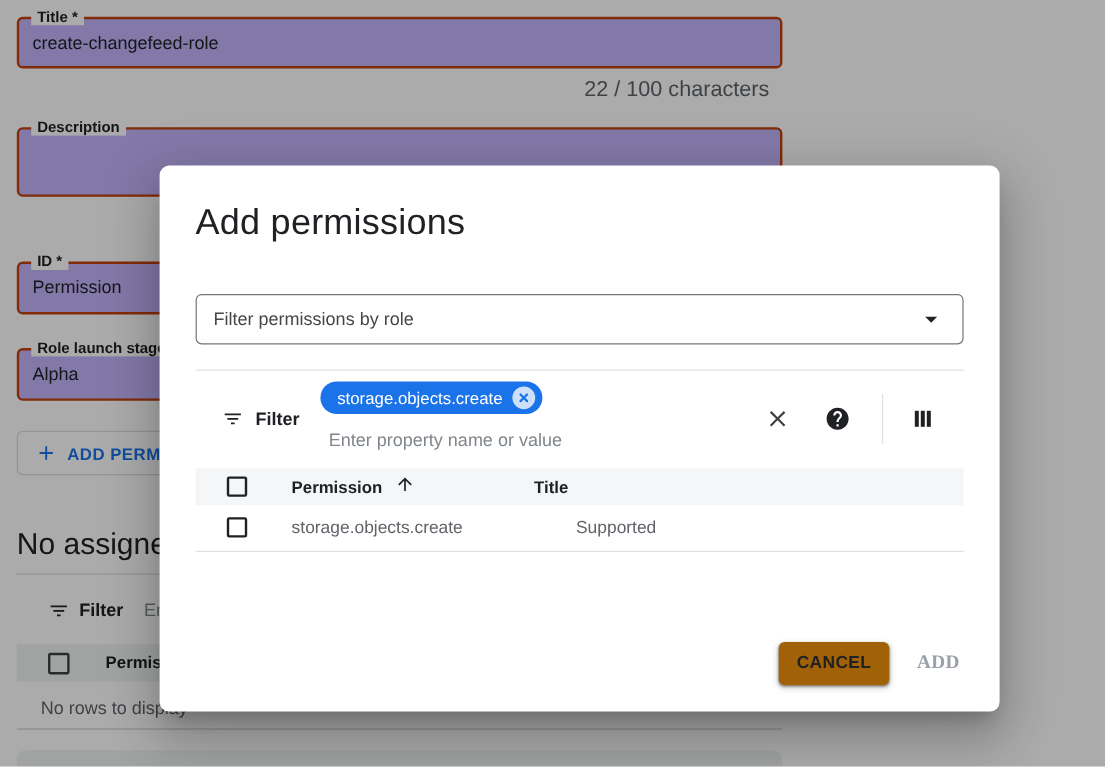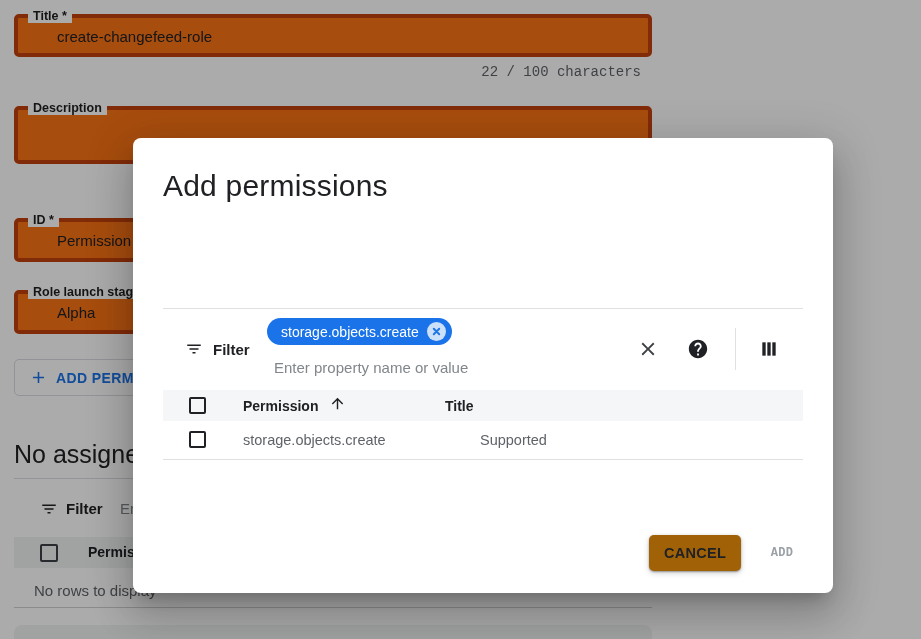--- a/index.html
+++ b/index.html
@@ -1,24 +1,24 @@
 <!DOCTYPE html>
 <html><head>
 <meta charset="utf-8">
 <style>
   html,body{margin:0;padding:0;background:#e8e8e8;}
   .stage{position:relative;width:921px;height:639px;overflow:hidden;background:#fff;
          font-family:"Liberation Sans",sans-serif;color:#202124;}
   
-  .ofield{position:absolute;border:4px solid #c2410c;border-radius:5px;background:#f97316;box-sizing:border-box;}
+  .ofield{position:absolute;border:2px solid #c2410c;border-radius:5px;background:#c4b5fd;box-sizing:border-box;}
   .flabel{position:absolute;top:-9px;left:10px;background:#fff;padding:0 5px;font-size:12.5px;
           font-weight:700;color:#1f1f1f;white-space:nowrap;}
-  .fvalue{position:absolute;left:11px;font-size:15px;color:#202124;white-space:nowrap;margin-left:28px;}
+  .fvalue{position:absolute;left:11px;font-size:15px;color:#202124;white-space:nowrap;}
   .fvalue.center{top:50%;transform:translateY(-50%);}
-  .counter{position:absolute;left:14px;top:64px;width:627px;text-align:right;font-size:14px;color:#5f6368;font-family:Liberation Mono, monospace;}
+  .counter{position:absolute;left:14px;top:64px;width:627px;text-align:right;font-size:18px;color:#5f6368;}
   .add-btn{position:absolute;left:14px;top:359px;height:37px;display:flex;align-items:center;gap:8px;
            padding:0 18px 0 14px;border:1px solid #dadce0;border-radius:5px;background:#fff;
            color:#1a73e8;font-size:14px;font-weight:700;letter-spacing:.4px;white-space:nowrap;}
   .section-heading{position:absolute;left:14px;top:440px;font-size:25px;font-weight:500;color:#202124;white-space:nowrap;}
   .hdivider{position:absolute;height:1px;background:#dadce0;}
   .bg-toolbar-icon{position:absolute;left:40px;top:500px;}
   .bg-filter-label{position:absolute;left:66px;top:500px;font-size:15px;font-weight:700;color:#202124;}
   .bg-filter-ph{position:absolute;left:120px;top:500px;font-size:15px;color:#80868b;white-space:nowrap;}
   .bg-thead{position:absolute;left:14px;top:537px;width:638px;height:31px;background:#f1f3f4;box-sizing:border-box;}
   .checkbox{box-sizing:border-box;border:2px solid #202124;border-radius:2px;background:transparent;}
@@ -52,21 +52,21 @@
   .th-sort{position:absolute;left:166px;top:5px;}
   .th-status{position:absolute;left:282px;top:8px;font-size:14px;font-weight:700;color:#202124;}
   .dlg-row{position:absolute;left:30px;top:283px;width:640px;height:39px;border-bottom:1px solid #e0e0e0;box-sizing:border-box;}
   .dlg-row .checkbox{position:absolute;left:26px;top:10px;width:17px;height:17px;}
   .td-permission{position:absolute;left:80px;top:11px;font-size:14.5px;color:#5f6368;}
   .td-status{position:absolute;left:282px;top:11px;font-size:14.5px;color:#5f6368;margin-left:35px;}
   .btn-cancel{position:absolute;left:516px;top:397px;width:92px;height:36px;border:none;border-radius:5px;background:#a16207;
               box-shadow:0 1px 2px rgba(0,0,0,.35),0 2px 6px rgba(0,0,0,.18);font-family:inherit;
               font-size:14.5px;font-weight:700;letter-spacing:.3px;color:#202124;}
   .btn-add{position:absolute;left:617px;top:397px;width:64px;height:36px;border:none;background:none;
-           font-family:Liberation Mono, monospace;font-size:12px;font-weight:700;letter-spacing:.3px;color:#9aa0a6;}
+           font-family:Liberation Serif, serif;font-size:16px;font-weight:700;letter-spacing:.3px;color:#9aa0a6;}
 </style>
 </head>
 <body>
 
 <div class="stage">
 
   <div class="ofield" style="left:14px;top:14px;width:638px;height:43px;">
     <span class="flabel">Title *</span>
     <span class="fvalue center">create-changefeed-role</span>
   </div>
@@ -111,20 +111,28 @@
   <span class="bg-th-label">Permission</span>
   <div class="bg-empty">No rows to display</div>
   <div class="hdivider" style="left:14px;top:607px;width:638px;background:#cfcfcf;"></div>
   <div class="bottom-card"></div>
 
   <div class="scrim"></div>
 
   <div class="dialog">
     <h1 class="dlg-title" style="margin:0;">Add permissions</h1>
 
+    <div class="role-select">
+      <span class="role-select-text">Filter permissions by role</span>
+      <span class="role-select-caret">
+        <svg width="24" height="24" viewBox="0 0 24 24" fill="#202124">
+            <path d="M7 10l5 5 5-5z"></path>
+          </svg>
+      </span>
+    </div>
 
     <div class="dlg-toolbar-divider"></div>
 
     <span class="dlg-filter-icon">
       <svg width="18" height="18" viewBox="0 0 24 24" fill="#202124">
           <path d="M10 18h4v-2h-4v2zM3 6v2h18V6H3zm3 7h12v-2H6v2z"></path>
         </svg>
     </span>
     <span class="dlg-filter-label">Filter</span>
 

